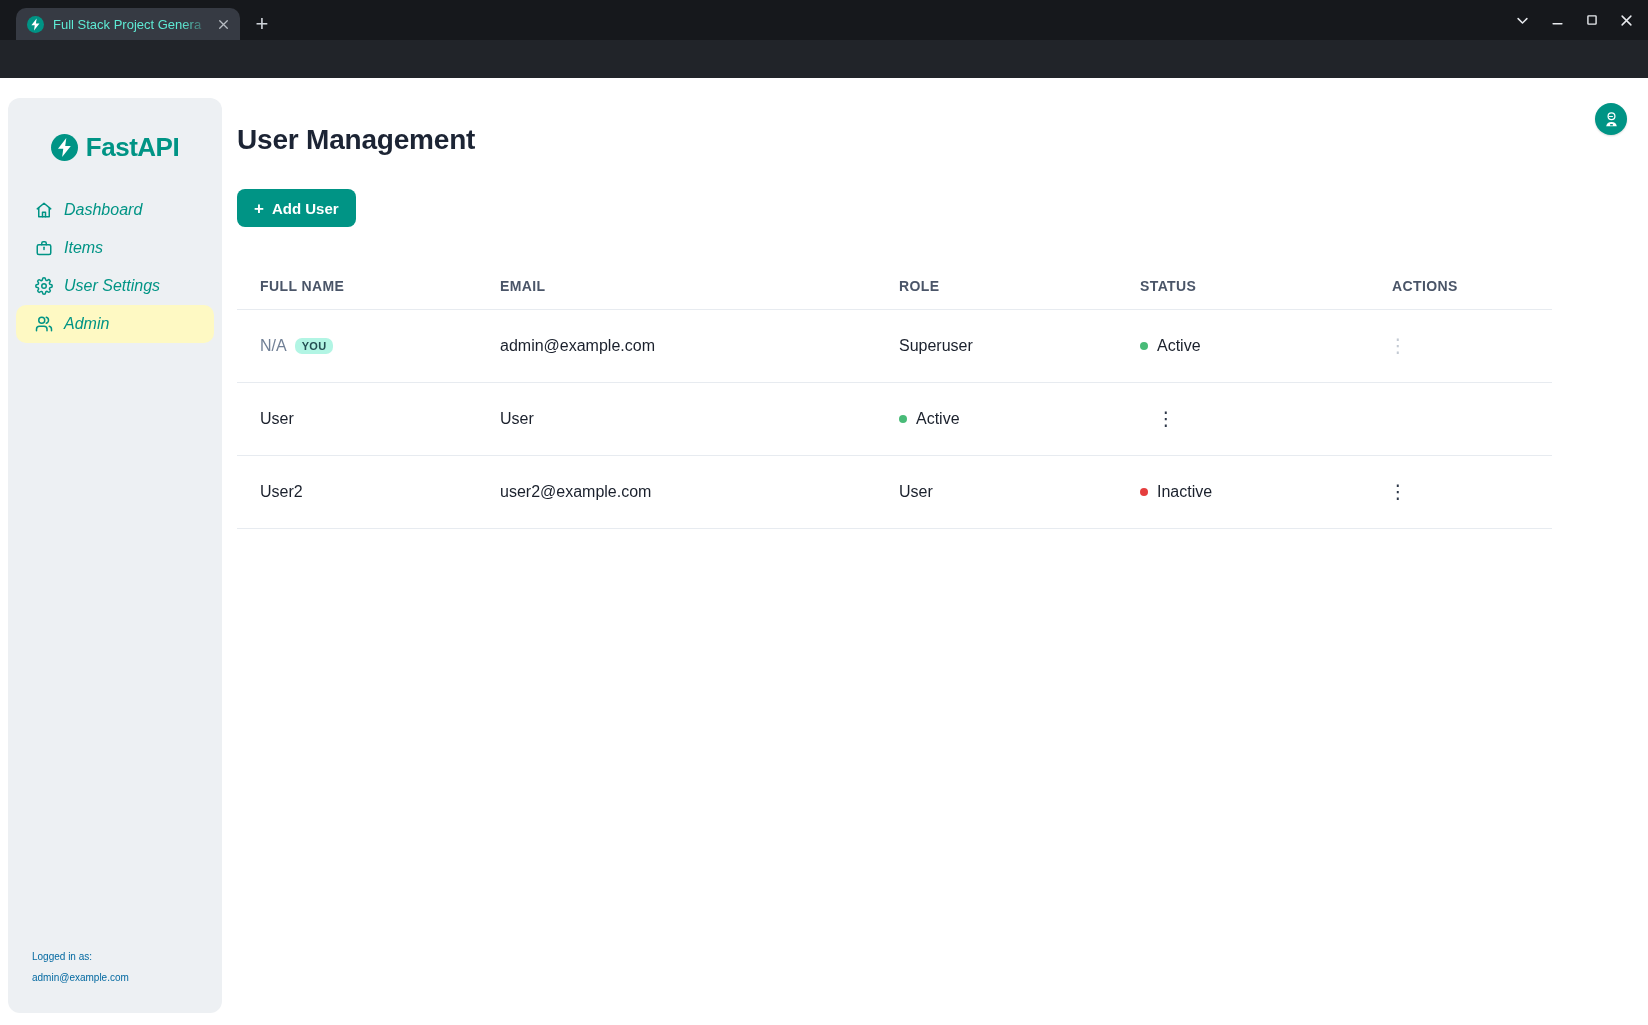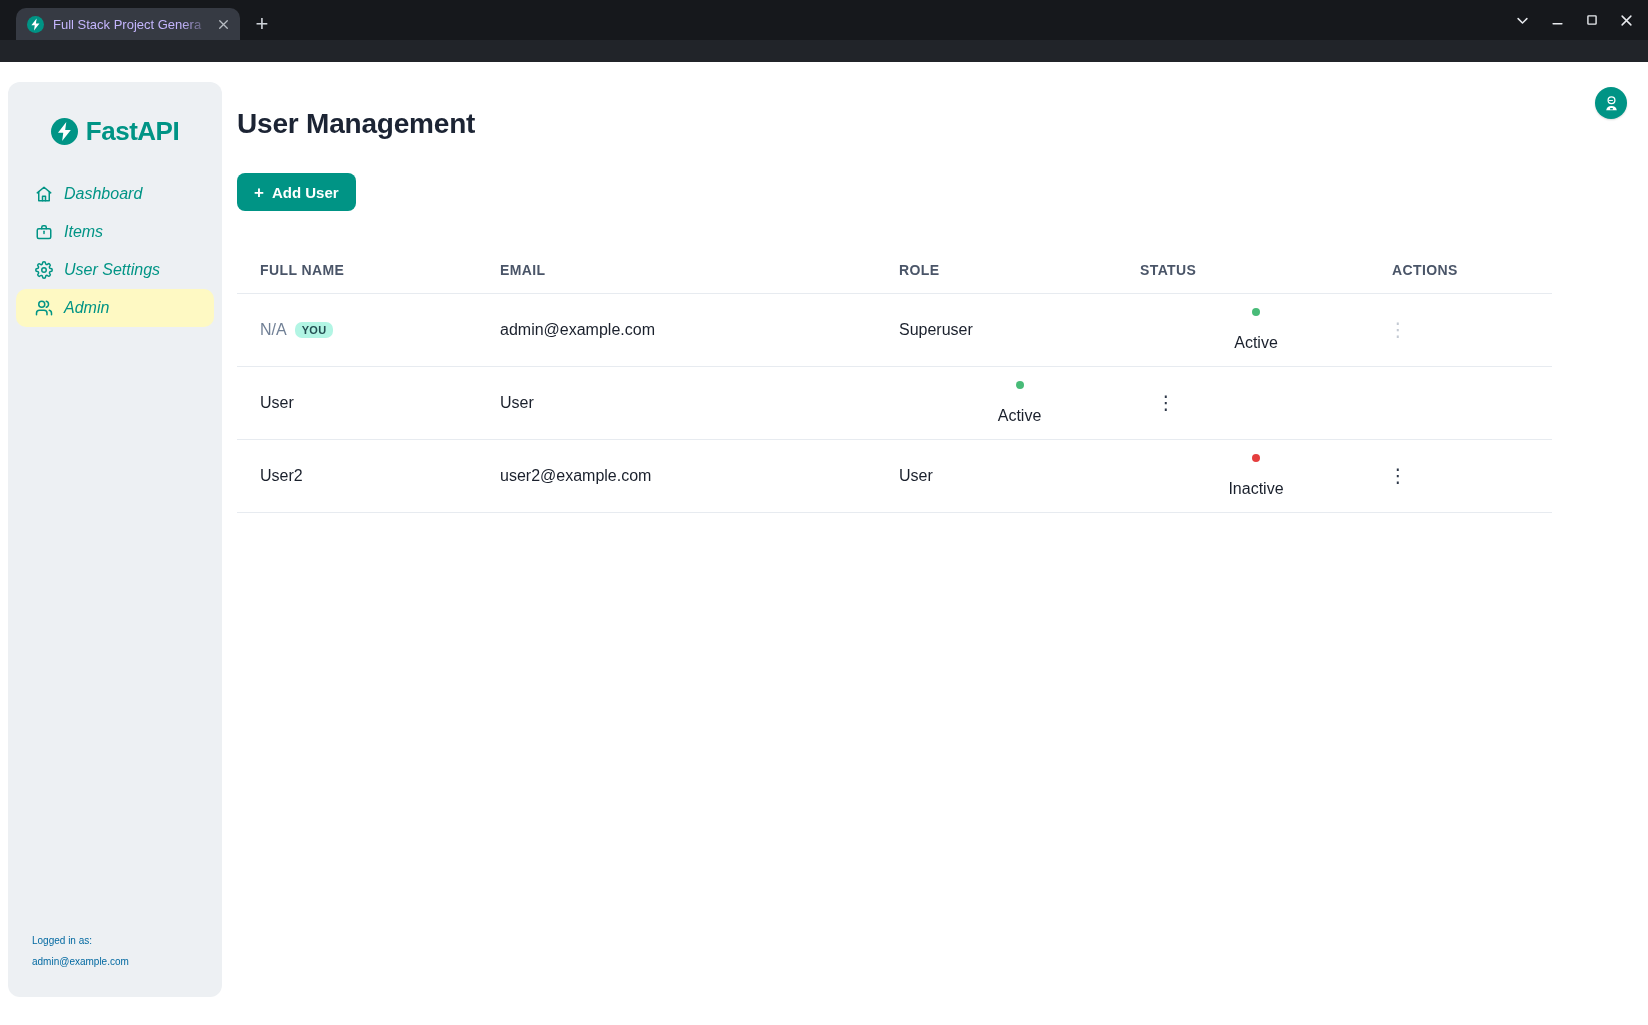--- a/index.html
+++ b/index.html
@@ -3,21 +3,21 @@
 <meta charset="utf-8">
 <style>
   * { margin:0; padding:0; box-sizing:border-box; }
   html,body { width:1648px; height:1025px; overflow:hidden; font-family:"Liberation Sans", sans-serif; background:#fff; }
 
   
   .tabstrip { position:absolute; left:0; top:0; width:1648px; height:40px; background:#16181c; }
   .tab { position:absolute; left:16px; top:8px; width:224px; height:32px; background:#363a43;
          border-radius:10px 10px 0 0; display:flex; align-items:center; padding:0 8px 0 11px; }
   .tab-favicon { width:17px; height:17px; flex:0 0 17px; }
-  .tab-title { margin-left:9px; font-size:13px; color:#c4b5fd; white-space:nowrap; overflow:hidden; flex:1;
+  .tab-title { margin-left:9px; font-size:13px; color:#5eead4; white-space:nowrap; overflow:hidden; flex:1;
                -webkit-mask-image:linear-gradient(90deg,#000 80%,transparent 98%);
                mask-image:linear-gradient(90deg,#000 80%,transparent 98%); }
   .tab-close { width:18px; height:18px; display:flex; align-items:center; justify-content:center; color:#b7bcc3; flex:0 0 18px; }
   .newtab-btn { position:absolute; left:247px; top:9px; width:30px; height:30px; display:flex; align-items:center;
                 justify-content:center; color:#ced2d8; font-size:22px; font-weight:400; }
   .win-controls { position:absolute; right:14px; top:0; height:40px; display:flex; align-items:center; gap:20px; }
   .win-controls svg { display:block; }
 
   .toolbar { position:absolute; left:0; top:40px; width:1648px; height:38px; background:#212429; }
   .tb-icon { position:absolute; top:47px; width:24px; height:24px; display:flex; align-items:center; justify-content:center; }
@@ -30,21 +30,21 @@
   .url-text { margin-left:11px; font-size:14.5px; }
   .url-host { color:#e8eaed; font-weight:700; }
   .url-path { color:#9aa0a6; }
   .pill-right { margin-left:auto; display:flex; align-items:center; gap:15px; }
   .pill-divider { width:1px; height:18px; background:#4b5056; }
   .rewards-wrap { position:relative; width:22px; height:22px; }
   .rewards-badge { position:absolute; top:-3px; right:-5px; min-width:13px; height:13px; border-radius:7px; background:#e02b38;
                    color:#fff; font-size:9px; font-weight:700; display:flex; align-items:center; justify-content:center; padding:0 3px; }
 
   
-  .page { position:absolute; left:0; top:62px; width:1648px; height:947px; background:#ffffff; }
+  .page { position:absolute; left:0; top:78px; width:1648px; height:947px; background:#ffffff; }
 
   .sidebar { position:absolute; left:8px; top:20px; width:214px; height:915px; background:#edf0f3; border-radius:12px; }
   .logo-row { display:flex; align-items:center; justify-content:center; gap:8px; margin-top:34px; }
   .logo-text { font-size:26px; font-weight:700; color:#009485; letter-spacing:-0.5px; }
   .nav { margin-top:28px; padding:0 8px; }
   .nav-item { height:38px; display:flex; align-items:center; gap:11px; padding-left:19px; border-radius:10px;
               color:#009485; font-size:16px; cursor:pointer;font-style:italic; }
   .nav-item.active { background:#fef9c3; }
   .nav-item svg { flex:0 0 18px; }
   .sb-footer { position:absolute; left:24px; top:848px; font-size:10px; line-height:21px; color:#0369a1; }
@@ -62,21 +62,21 @@
   .t-head, .t-row { display:grid; grid-template-columns:263px 399px 241px 232px 1fr; align-items:center;
                     border-bottom:1px solid #e7ebf0; }
   .t-head { height:48px; }
   .t-row { height:73px; }
   .th { font-size:14px; font-weight:700; color:#4a5568; letter-spacing:0.4px; }
   .td { font-size:16px; color:#1a202c; }
   .col-1 { padding-left:23px; }
   .muted-name { color:#718096; }
   .you-badge { display:inline-block; margin-left:8px; background:#b2f5e4; color:#234e52; font-size:11px; font-weight:700;
                letter-spacing:0.3px; padding:2px 7px; border-radius:7px; vertical-align:1px; }
-  .status-cell { display:flex; align-items:center; gap:18px;flex-direction:column; }
+  .status-cell { display:flex; align-items:center; gap:9px; }
   .status-dot { width:8px; height:8px; border-radius:50%; }
   .dots-btn { background:none; border:none; font-size:19px; line-height:1; cursor:pointer; color:#2d3748; padding:0;
               width:24px; text-align:center; font-family:"DejaVu Sans", sans-serif; }
   .dots-btn.disabled { color:#c3cad3; }
 </style>
 </head>
 <body>
 
 <div class="tabstrip">
   <div class="tab">

